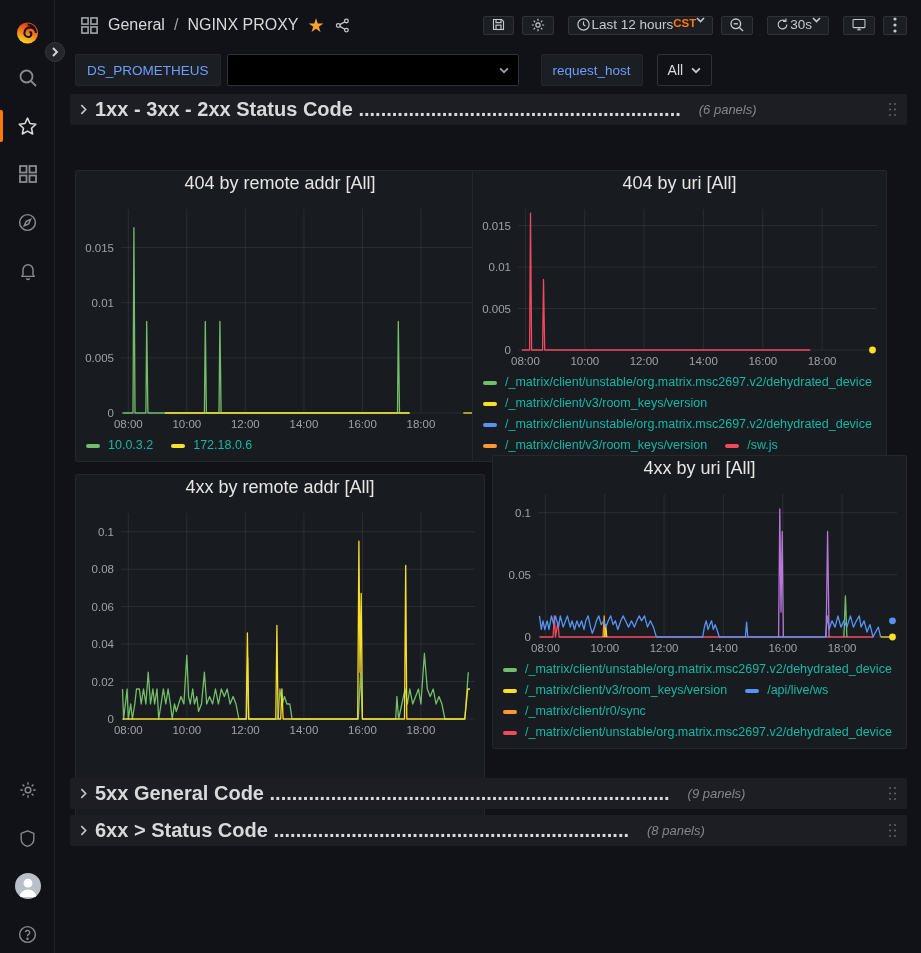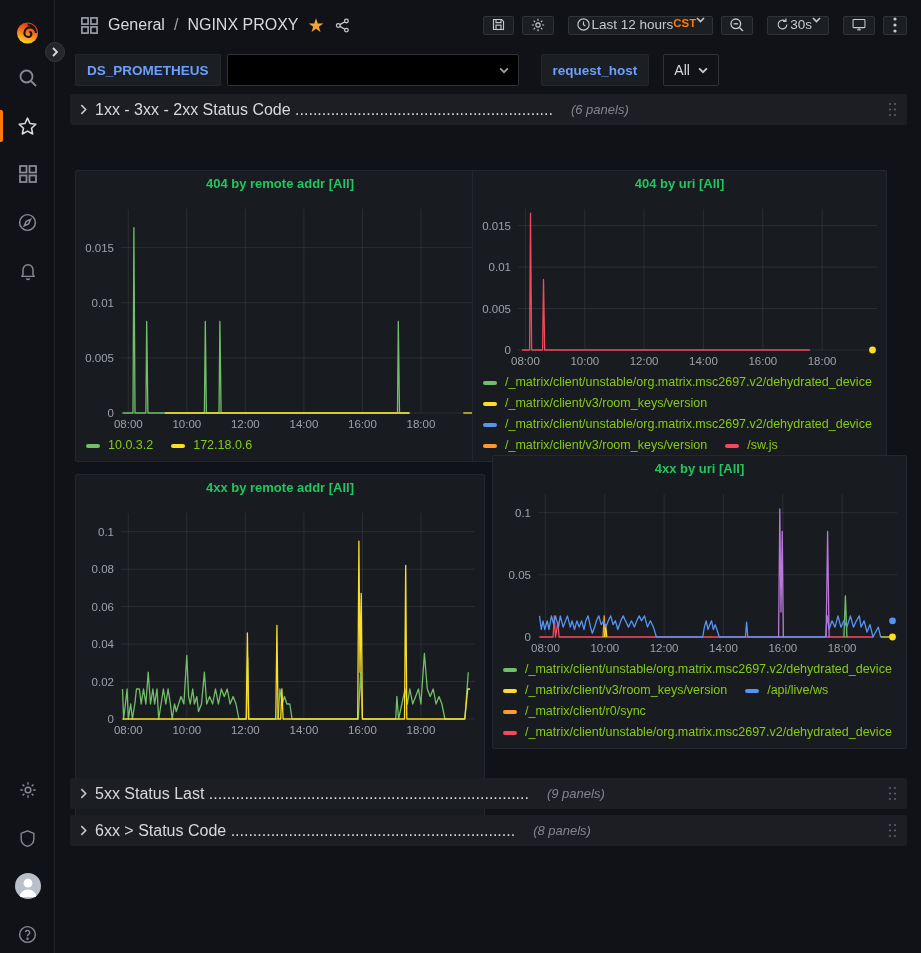--- a/index.html
+++ b/index.html
@@ -21,39 +21,39 @@
   .topbar{position:absolute;left:0;top:0;width:866px;height:50px;display:flex;align-items:center;padding:0 14px 0 25px}
   .crumb-group{display:flex;align-items:center;gap:9px}
   .crumb-text{font-size:16px;color:#d8d9da}
   .crumb-sep{font-size:16px;color:#9fa2a8}
   .tb-right{margin-left:auto;display:flex;align-items:center;gap:8px}
   .tbtn{height:19px;min-width:30px;display:flex;justify-content:center;background:#1b1e23;border:1px solid #2f3237;border-radius:2px;color:#c7c9cd;padding:0 7px;cursor:pointer;font-size:13.5px}
   .tbtn .tz{color:#ff780a;font-weight:bold;font-size:11.5px}
   .icon-btn-star{color:#f5a32e;font-size:19px;cursor:pointer;line-height:1}
 
   .varbar{position:absolute;left:0;top:52px;width:866px;height:36px;display:flex;align-items:center;gap:6px;padding:0 14px 0 20px}
-  .var-label{height:32px;display:flex;align-items:center;padding:0 11px;background:#1b1e23;border:1px solid #24262c;border-radius:2px;color:#6e9fff;font-weight:bold;font-size:13.5px;cursor:pointer}
+  .var-label{height:32px;display:flex;align-items:center;padding:0 11px;background:#1b1e23;border:1px solid #24262c;border-radius:2px;color:#6e9fff;font-weight:normal;font-size:13.5px;cursor:pointer}
   .var-value-redacted{height:32px;width:292px;background:#000;border:1px solid #2f3237;border-radius:2px;display:flex;align-items:center;justify-content:flex-end;padding:0 9px;color:#9da0a8;cursor:pointer}
   .var-select{height:32px;display:flex;align-items:center;gap:8px;padding:0 10px;background:transparent;border:1px solid #2f3237;border-radius:2px;color:#d8d9da;font-size:14px;cursor:pointer;margin-left:16px}
   .var-select.allsel{margin-left:8px}
 
   
   .row-header{position:absolute;left:15px;width:837px;height:31px;display:flex;align-items:center;gap:8px;padding:0 10px 0 10px;cursor:pointer;border-radius:2px;color:#d8d9da}
   .row-header.collapsed{background:#1c1e24}
-  .row-title{font-weight:normal;font-size:16px;white-space:nowrap;overflow:hidden}
+  .row-title{font-weight:bold;font-size:20px;white-space:nowrap;overflow:hidden}
   .row-count{font-style:italic;color:#83868d;font-size:13px;margin-left:10px;white-space:nowrap}
   .drag-handle{margin-left:auto;color:#5a5d64;display:flex;align-items:center;cursor:grab}
   .chev{display:flex;align-items:center;color:#c7c9cd}
 
   
   .panel{position:absolute;background:#181b1f;border:1px solid #25272e;border-radius:2px;display:flex;flex-direction:column;overflow:hidden}
-  .panel-title{height:25px;flex:0 0 25px;display:flex;align-items:center;justify-content:center;font-size:13px;font-weight:bold;color:#22c55e;cursor:pointer}
+  .panel-title{height:25px;flex:0 0 25px;display:flex;align-items:center;justify-content:center;font-size:18px;font-weight:normal;color:#e5e5e5;cursor:pointer}
   .chart{flex:1 1 auto;min-height:40px;position:relative}
   .chart svg{position:absolute;left:0;top:0}
-  .legend{flex:0 0 auto;padding:2px 8px 5px 10px;display:flex;flex-wrap:wrap;column-gap:18px;line-height:21px;font-size:12.5px;color:#84cc16;overflow:hidden}
+  .legend{flex:0 0 auto;padding:2px 8px 5px 10px;display:flex;flex-wrap:wrap;column-gap:18px;line-height:21px;font-size:12.5px;color:#14b8a6;overflow:hidden}
   .legend .li{white-space:nowrap;display:inline-flex;align-items:center;cursor:pointer}
   .legend .li i{display:inline-block;width:14px;height:4px;border-radius:2px;margin-right:8px}
 
   svg{display:block}
   .axis-text{font-family:"Liberation Sans",sans-serif}
 </style>
 </head>
 <body>
 
 <div id="app">
@@ -408,21 +408,21 @@
           <span class="li"><i style="background: rgb(242, 73, 92);"></i>/_matrix/client/unstable/org.matrix.msc2697.v2/dehydrated_device</span>
         </div>
     </div>
 
     <div class="row-header collapsed" style="top:778px">
       <span class="chev">
         <svg width="7" height="11" viewBox="0 0 8 12" fill="none" stroke="currentColor" stroke-width="1.8">
             <path d="M1.5 1 l5 5 -5 5"></path>
           </svg>
       </span>
-      <span class="row-title"><span>5xx Status Last</span> <span>........................................................................</span></span>
+      <span class="row-title"><span>5xx General Code</span> <span>........................................................................</span></span>
       <span class="row-count">(9 panels)</span>
       <span class="drag-handle">
         <svg width="9" height="15" viewBox="0 0 9 15" fill="currentColor">
             <circle cx="2" cy="2" r="1.1"></circle>
             <circle cx="7" cy="2" r="1.1"></circle>
             <circle cx="2" cy="7.5" r="1.1"></circle>
             <circle cx="7" cy="7.5" r="1.1"></circle>
             <circle cx="2" cy="13" r="1.1"></circle>
             <circle cx="7" cy="13" r="1.1"></circle>
           </svg>

